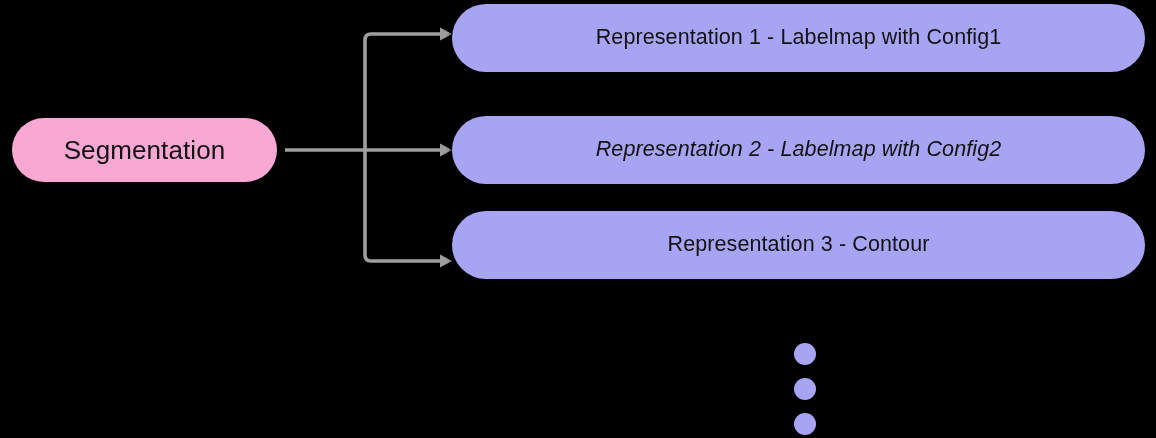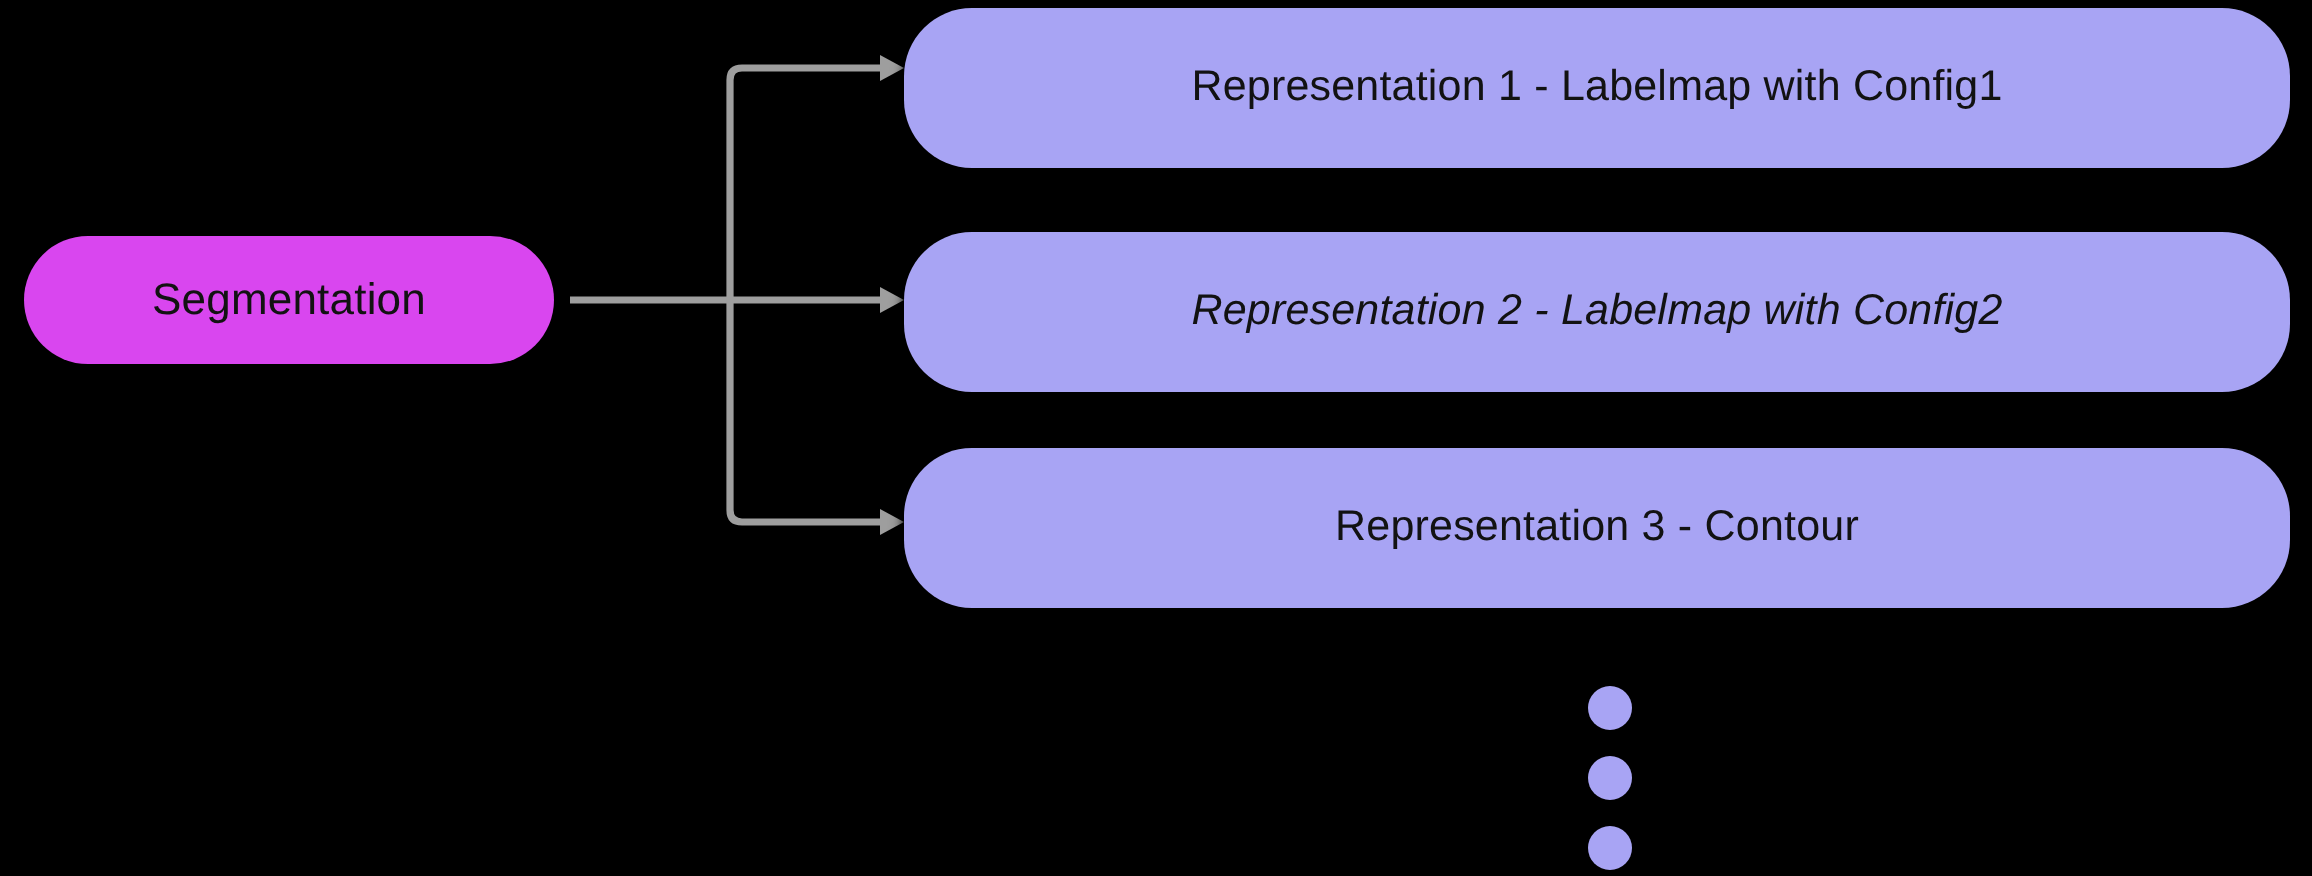--- a/index.html
+++ b/index.html
@@ -28,38 +28,38 @@
     font-size: 21.5px;
     font-weight: 400;
     letter-spacing: 0.1px;
     line-height: 1.1;
     text-align: center;
     box-shadow: 0 7px 9px -2px rgba(0,0,0,0.95),
                 0 3px 5px rgba(0,0,0,0.9);
     white-space: nowrap;
   }
   .node-source {
-    background: #d946ef;
+    background: #f9a8d4;
     left: 12px;
     top: 118px;
     width: 265px;
     height: 64px;
     border-radius: 32px;
-    font-size: 22px;
+    font-size: 26px;
   }
   .node-rep {
     background: #a8a4f4;
     left: 452px;
     width: 693px;
-    height: 80px;
+    height: 68px;
     text-align: right;
   }
   .rep-1 { top: 4px; }
   .rep-2 { top: 116px; font-style: italic; }
-  .rep-3 { top: 224px; }
+  .rep-3 { top: 211px; }
 
   .edges {
     position: absolute;
     left: 0;
     top: 0;
     width: 1156px;
     height: 438px;
     pointer-events: none;
   }
   .edge-path {

